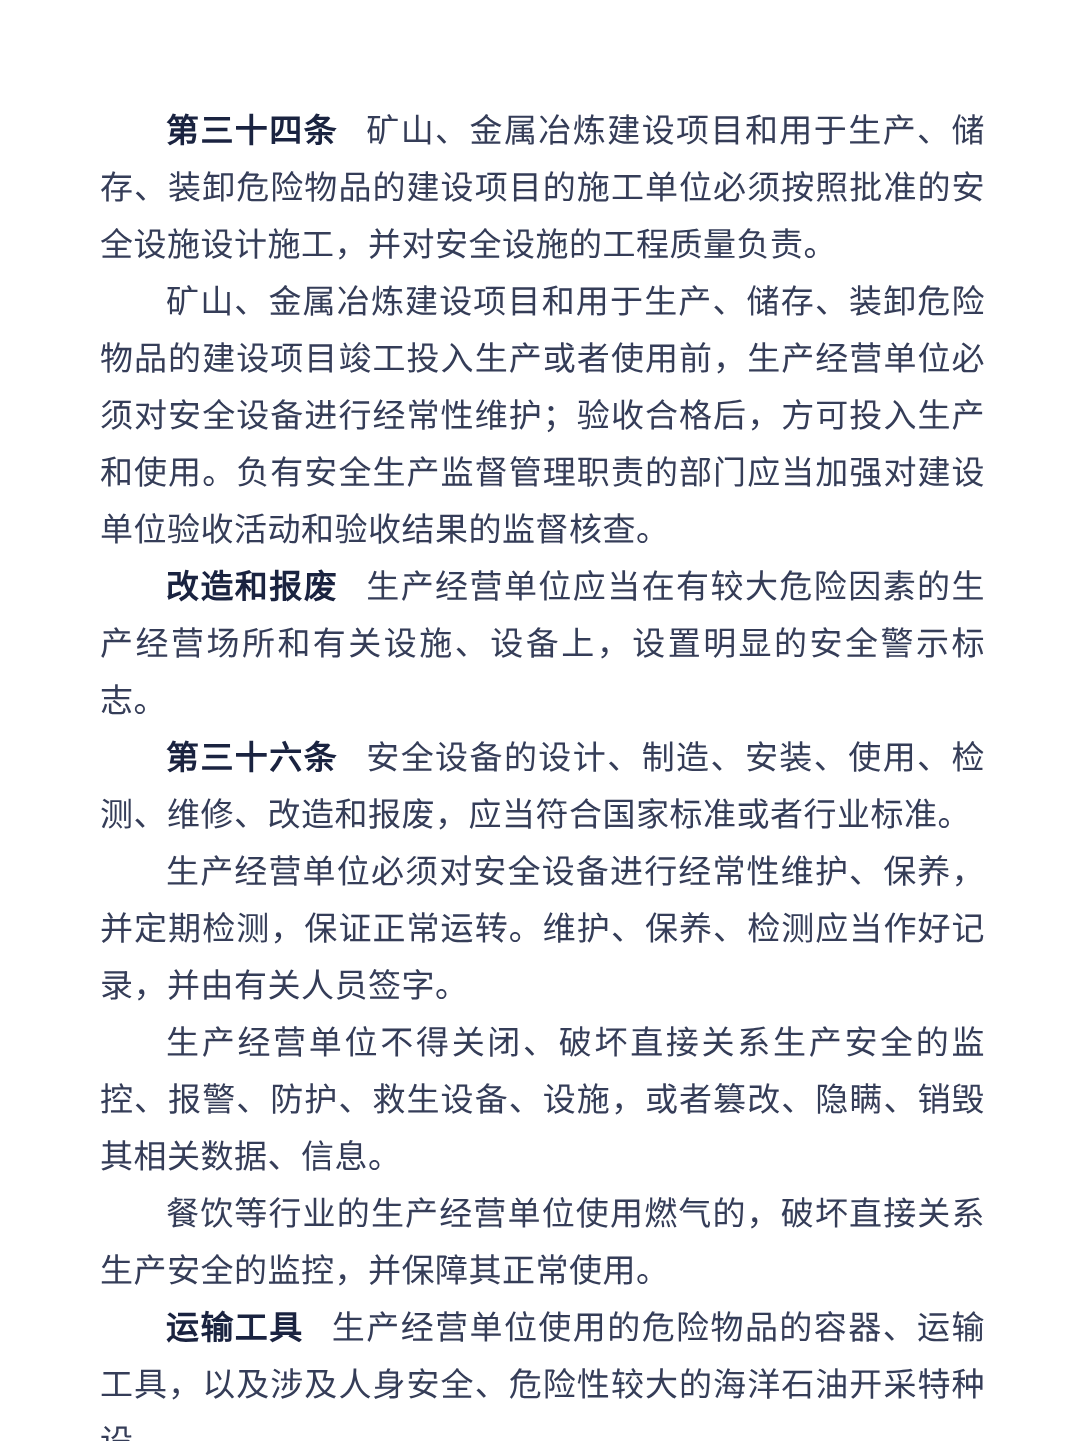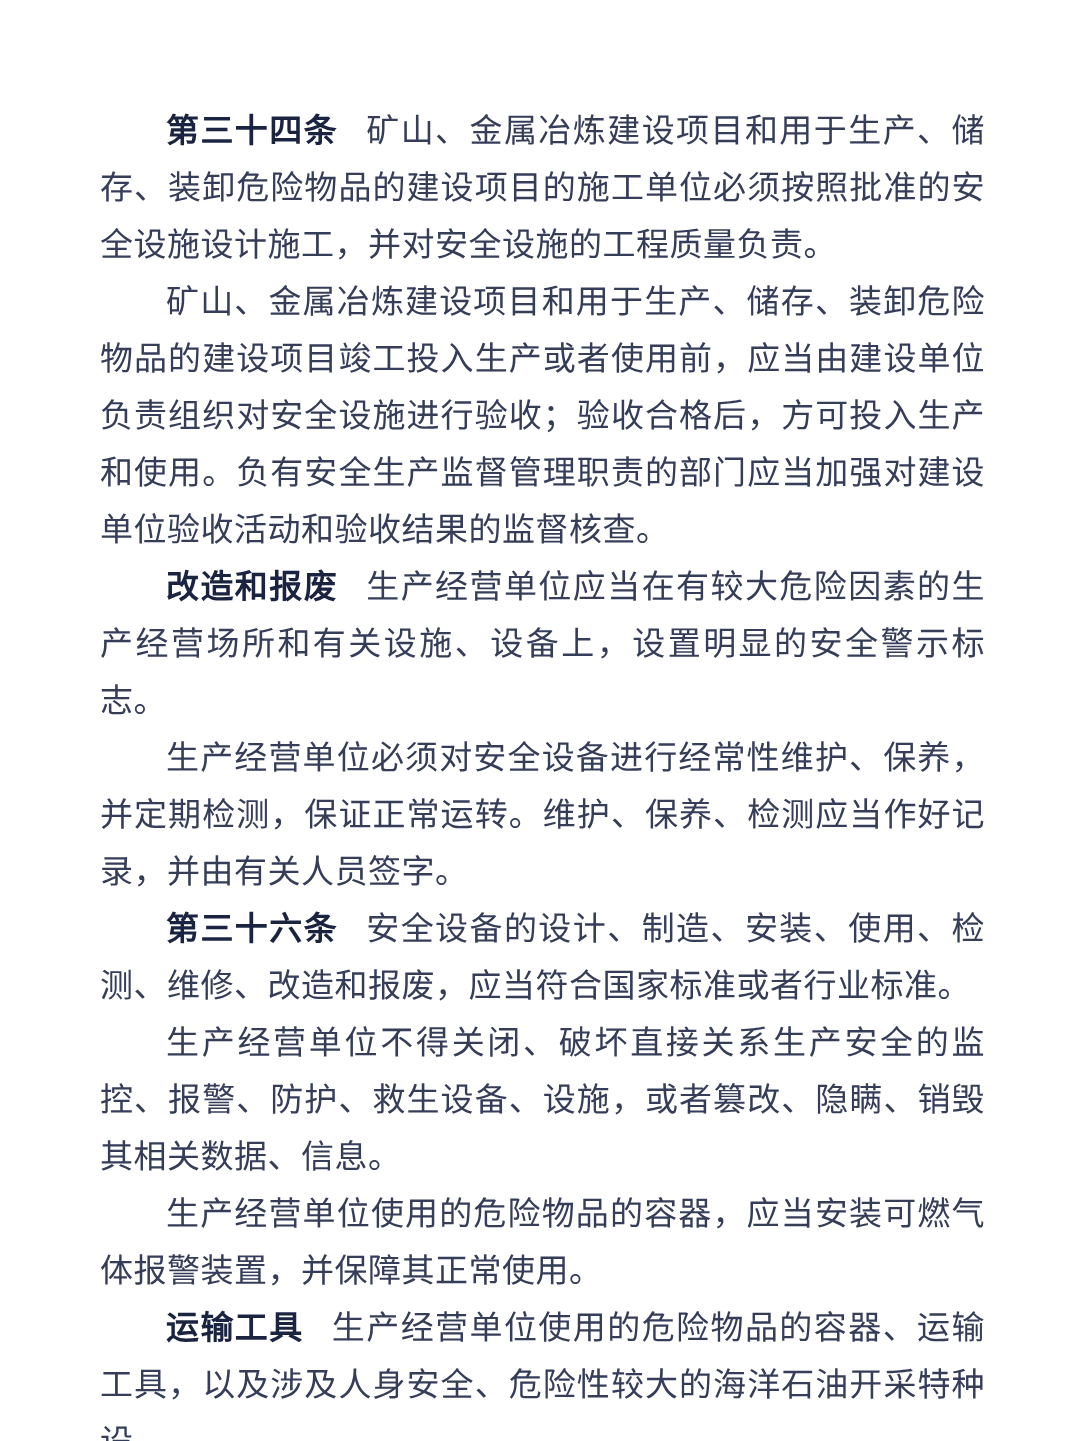--- a/index.html
+++ b/index.html
@@ -43,28 +43,28 @@
   }
 </style>
 </head>
 <body>
 
 <div class="page">
   <div class="content">
 
     <p class="para"><span class="article-label">第三十四条</span><span>矿山、金属冶炼建设项目和用于生产、储存、装卸危险物品的建设项目的施工单位必须按照批准的安全设施设计施工，并对安全设施的工程质量负责。</span></p>
 
-    <p class="para"><span>矿山、金属冶炼建设项目和用于生产、储存、装卸危险物品的建设项目竣工投入生产或者使用前，应当由建设单位负责组织对安全设施进行验收；验收合格后，方可投入生产和使用。负有安全生产监督管理职责的部门应当加强对建设单位验收活动和验收结果的监督核查。</span></p>
+    <p class="para"><span>矿山、金属冶炼建设项目和用于生产、储存、装卸危险物品的建设项目竣工投入生产或者使用前，生产经营单位必须对安全设备进行经常性维护；验收合格后，方可投入生产和使用。负有安全生产监督管理职责的部门应当加强对建设单位验收活动和验收结果的监督核查。</span></p>
 
     <p class="para"><span class="article-label">改造和报废</span><span>生产经营单位应当在有较大危险因素的生产经营场所和有关设施、设备上，设置明显的安全警示标志。</span></p>
 
+    <p class="para"><span class="article-label">第三十六条</span><span>安全设备的设计、制造、安装、使用、检测、维修、改造和报废，应当符合国家标准或者行业标准。</span></p>
+
     <p class="para"><span>生产经营单位必须对安全设备进行经常性维护、保养，并定期检测，保证正常运转。维护、保养、检测应当作好记录，并由有关人员签字。</span></p>
-
-    <p class="para"><span class="article-label">第三十六条</span><span>安全设备的设计、制造、安装、使用、检测、维修、改造和报废，应当符合国家标准或者行业标准。</span></p>
 
     <p class="para"><span>生产经营单位不得关闭、破坏直接关系生产安全的监控、报警、防护、救生设备、设施，或者篡改、隐瞒、销毁其相关数据、信息。</span></p>
 
-    <p class="para"><span>生产经营单位使用的危险物品的容器，应当安装可燃气体报警装置，并保障其正常使用。</span></p>
+    <p class="para"><span>餐饮等行业的生产经营单位使用燃气的，破坏直接关系生产安全的监控，并保障其正常使用。</span></p>
 
     <p class="para"><span class="article-label">运输工具</span><span>生产经营单位使用的危险物品的容器、运输工具，以及涉及人身安全、危险性较大的海洋石油开采特种设</span></p>
 
   </div>
 </div>
 
 </body></html>

